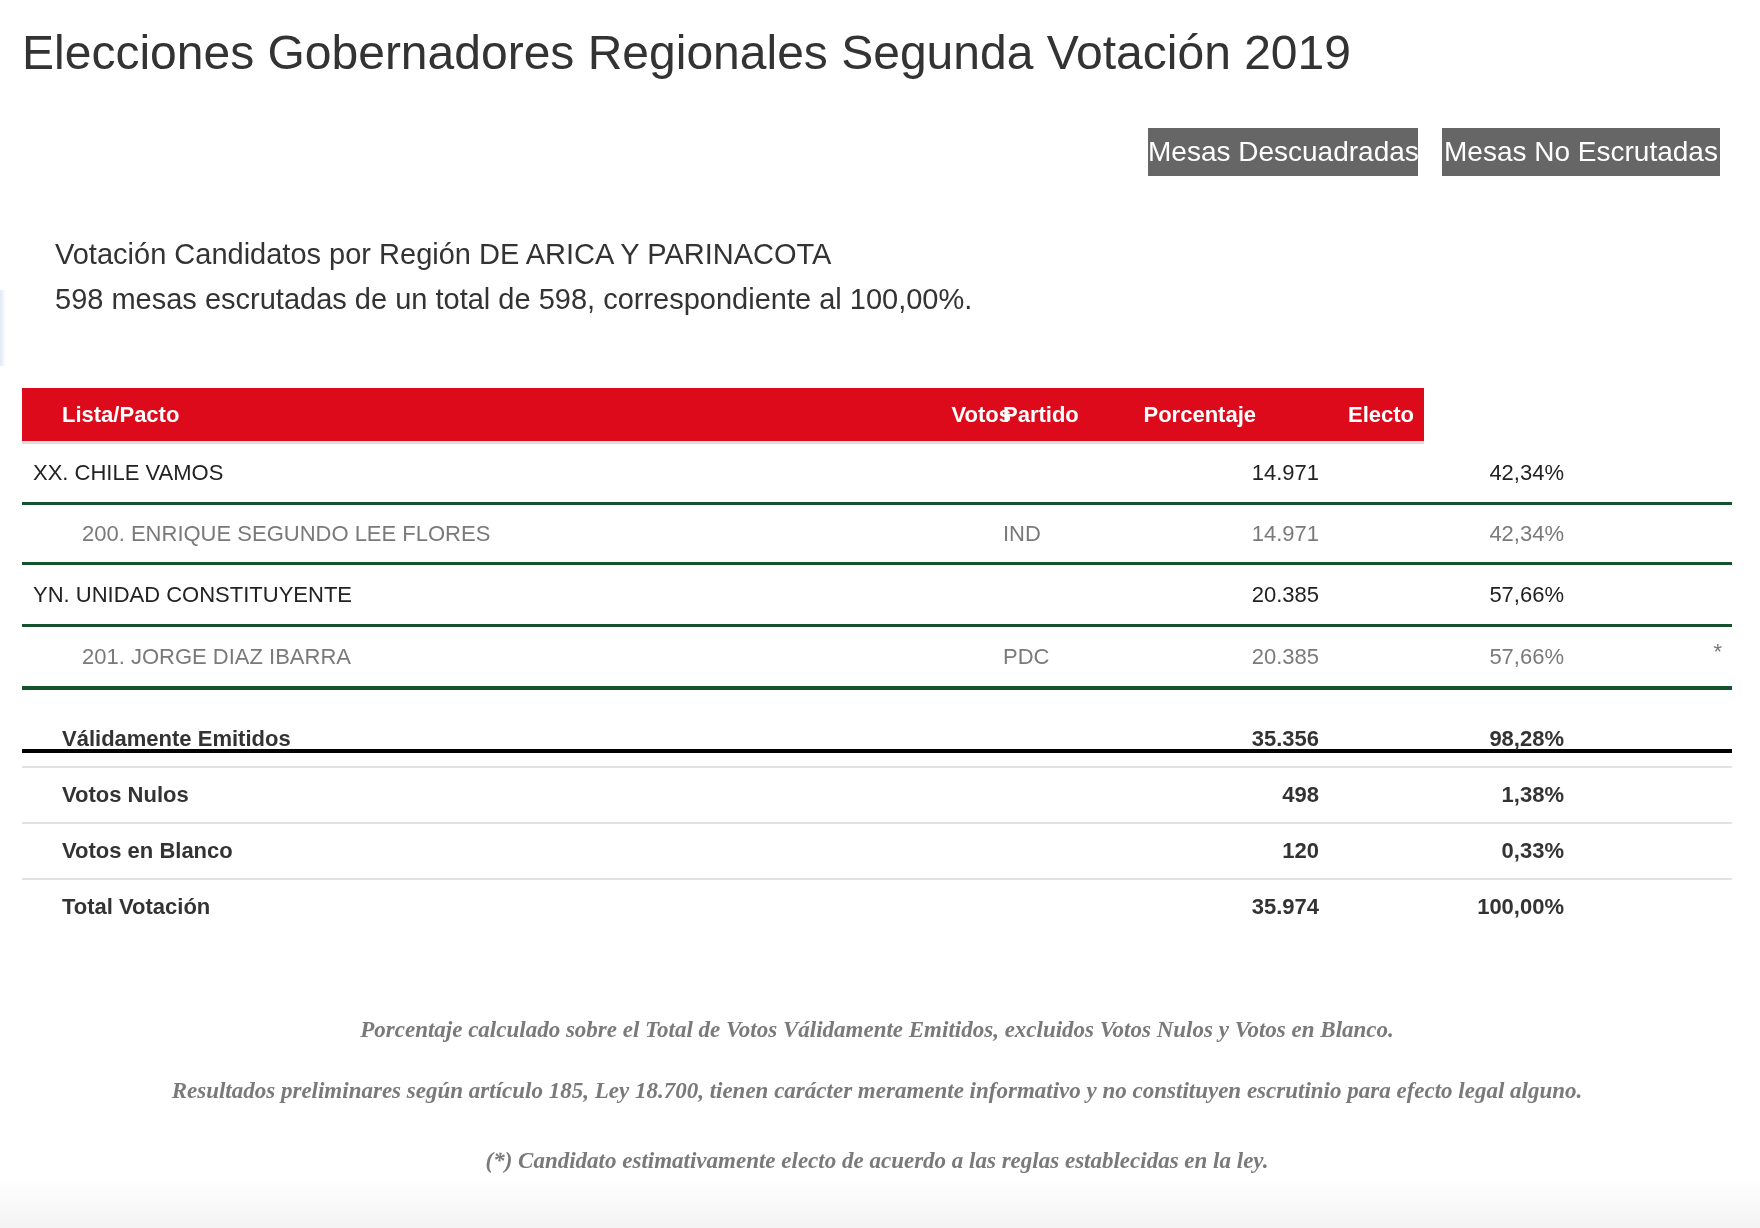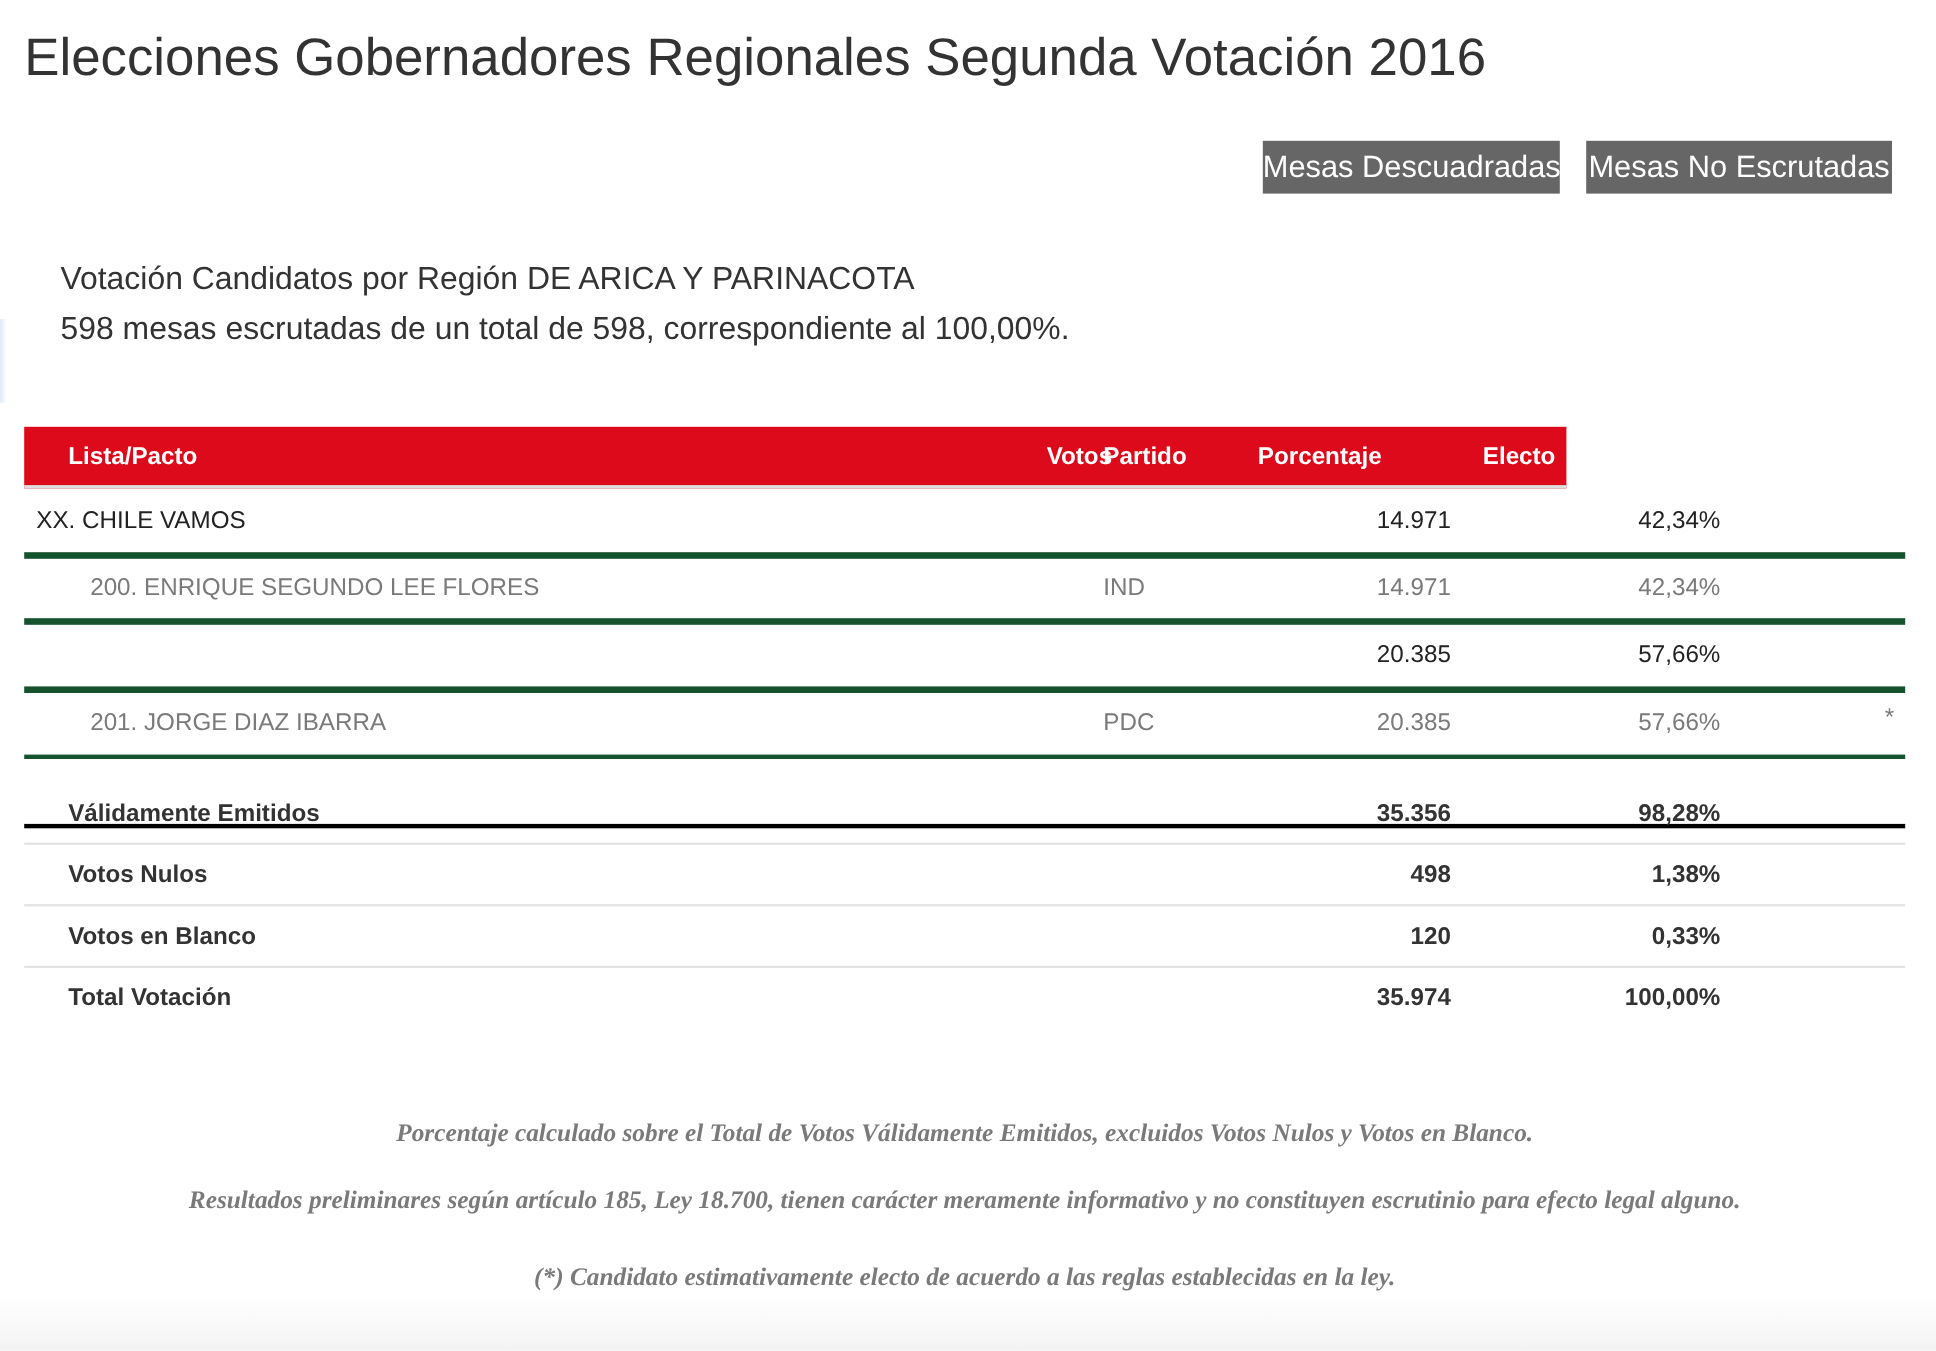--- a/index.html
+++ b/index.html
@@ -17,21 +17,21 @@
     line-height:48px; text-align:center; white-space:nowrap; cursor:pointer; }
   .btn1 { left:1148px; width:270px; }
   .btn2 { left:1442px; width:278px; }
   .sub { left:22px; font-size:29px; line-height:34px; color:#333; white-space:nowrap;margin-left:33px; }
   .sub1 { top:237px; }
   .sub2 { top:282px; }
 
   .table { left:22px; width:1402px; }
   .thead { top:388px; height:53px; background:#dc0a1a; border-bottom:3px solid #dedede; }
   .th { position:absolute; top:0; line-height:53px; color:#fff; font-weight:bold; font-size:22px; white-space:nowrap; }
-  .row { position:absolute; left:0; width:1710px; border-bottom:6px solid #14532d; }
+  .row { position:absolute; left:0; width:1710px; border-bottom:3px solid #14532d; }
   .cell { position:absolute; top:0; font-size:22px; white-space:nowrap; }
   .pacto .cell { color:#222; }
   .cand .cell { color:#7a7a7a; }
   .r { text-align:right; }
   .col-lista-h { left:40px; }
   .col-partido { left:981px; }
   .col-votos { right:413px; }
   .col-pct { right:168px; }
   .col-electo { right:10px; }
 
@@ -41,21 +41,21 @@
   .sum.last { border-bottom:none; }
 
   .foot { left:22px; width:1710px; text-align:center; font-family:"Liberation Serif", serif;
     font-style:italic; font-weight:bold; color:#7a7a7a; font-size:23px; white-space:nowrap; }
 </style>
 </head>
 <body>
 
 <div class="abs left-shadow"></div>
 
-<h1 class="abs page-title" style="margin:0;font-weight:normal;">Elecciones Gobernadores Regionales Segunda Votación 2016</h1>
+<h1 class="abs page-title" style="margin:0;font-weight:normal;">Elecciones Gobernadores Regionales Segunda Votación 2019</h1>
 
 <div class="abs btn btn1">Mesas Descuadradas</div>
 <div class="abs btn btn2">Mesas No Escrutadas</div>
 
 <div class="abs sub sub1">Votación Candidatos por Región DE ARICA Y PARINACOTA</div>
 <div class="abs sub sub2">598 mesas escrutadas de un total de 598, correspondiente al 100,00%.</div>
 
 <div class="abs table thead">
   <span class="th col-lista-h">Lista/Pacto</span>
   <span class="th col-partido">Partido</span>
@@ -73,20 +73,21 @@
     <span class="cell col-electo r" style="line-height:58px;"></span>
   </div>
   <div class="row cand" style="top:61px;height:57px;">
     <span class="cell" style="left:60px;line-height:57px;">200. ENRIQUE SEGUNDO LEE FLORES</span>
     <span class="cell col-partido" style="line-height:57px;">IND</span>
     <span class="cell col-votos r" style="line-height:57px;">14.971</span>
     <span class="cell col-pct r" style="line-height:57px;">42,34%</span>
     <span class="cell col-electo r" style="line-height:57px;"></span>
   </div>
   <div class="row pacto" style="top:121px;height:59px;">
+    <span class="cell" style="left:11px;line-height:59px;">YN. UNIDAD CONSTITUYENTE</span>
     <span class="cell col-partido" style="line-height:59px;"></span>
     <span class="cell col-votos r" style="line-height:59px;">20.385</span>
     <span class="cell col-pct r" style="line-height:59px;">57,66%</span>
     <span class="cell col-electo r" style="line-height:59px;"></span>
   </div>
   <div class="row cand" style="top:183px;height:59px;border-bottom-width:4px;">
     <span class="cell" style="left:60px;line-height:59px;">201. JORGE DIAZ IBARRA</span>
     <span class="cell col-partido" style="line-height:59px;">PDC</span>
     <span class="cell col-votos r" style="line-height:59px;">20.385</span>
     <span class="cell col-pct r" style="line-height:59px;">57,66%</span>

